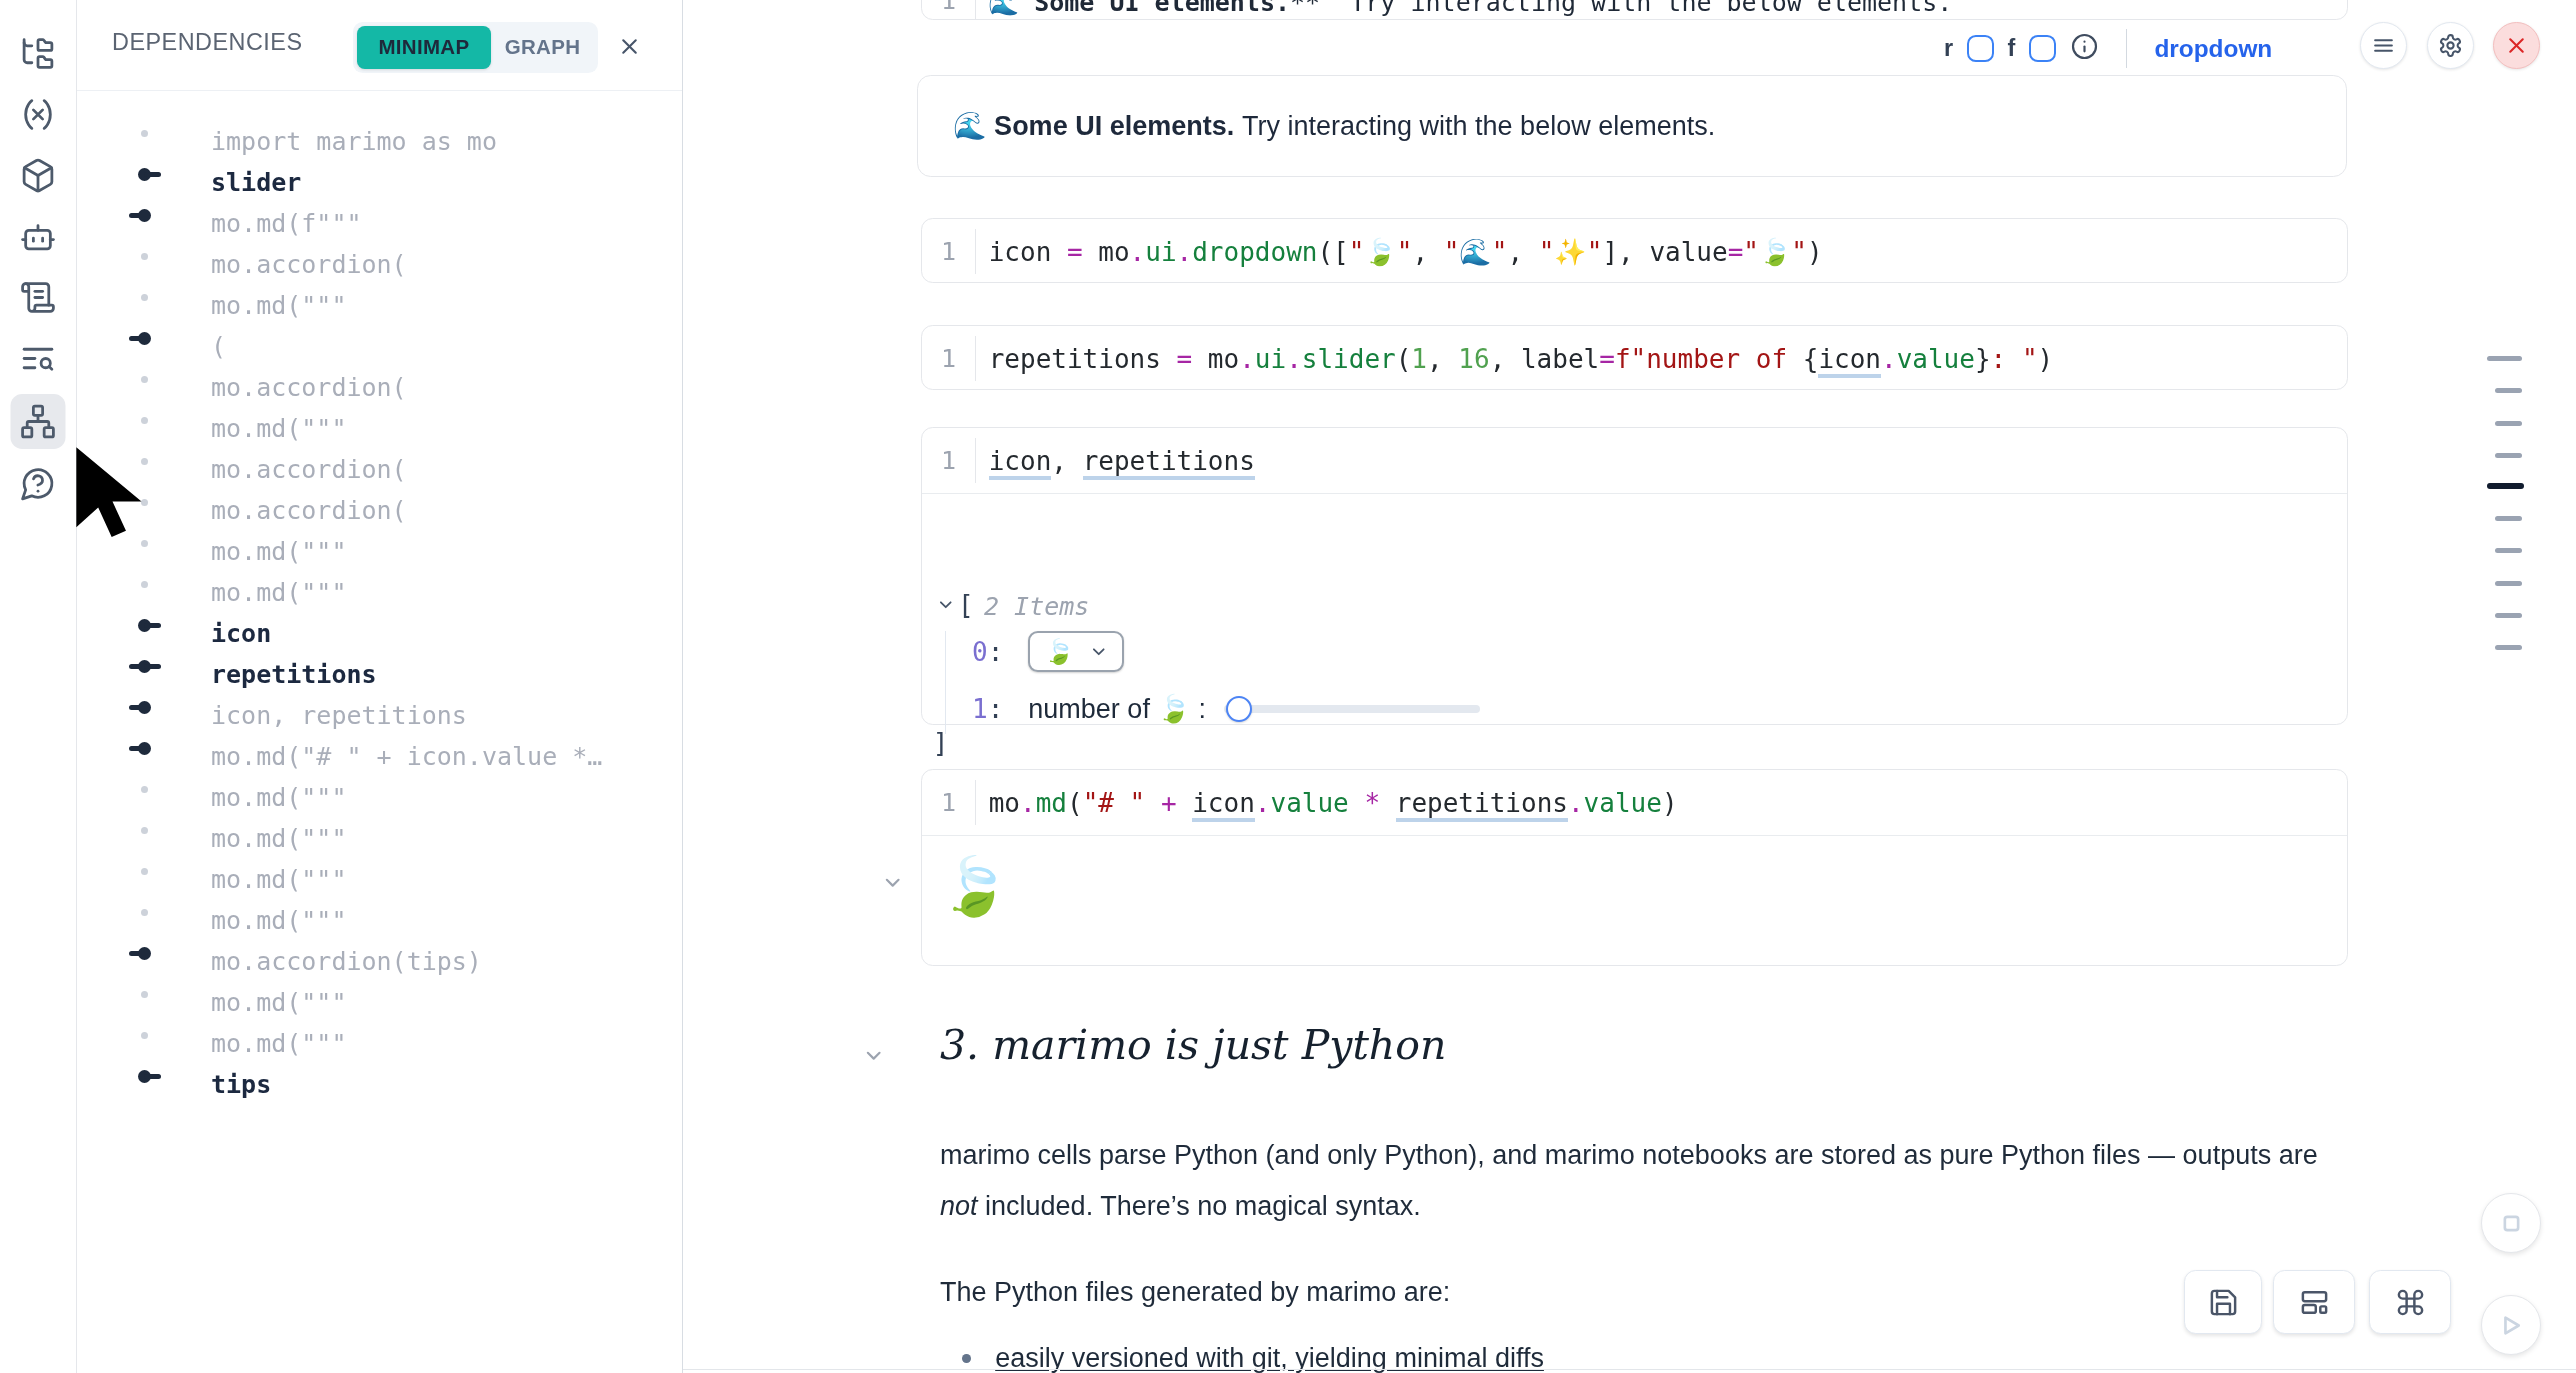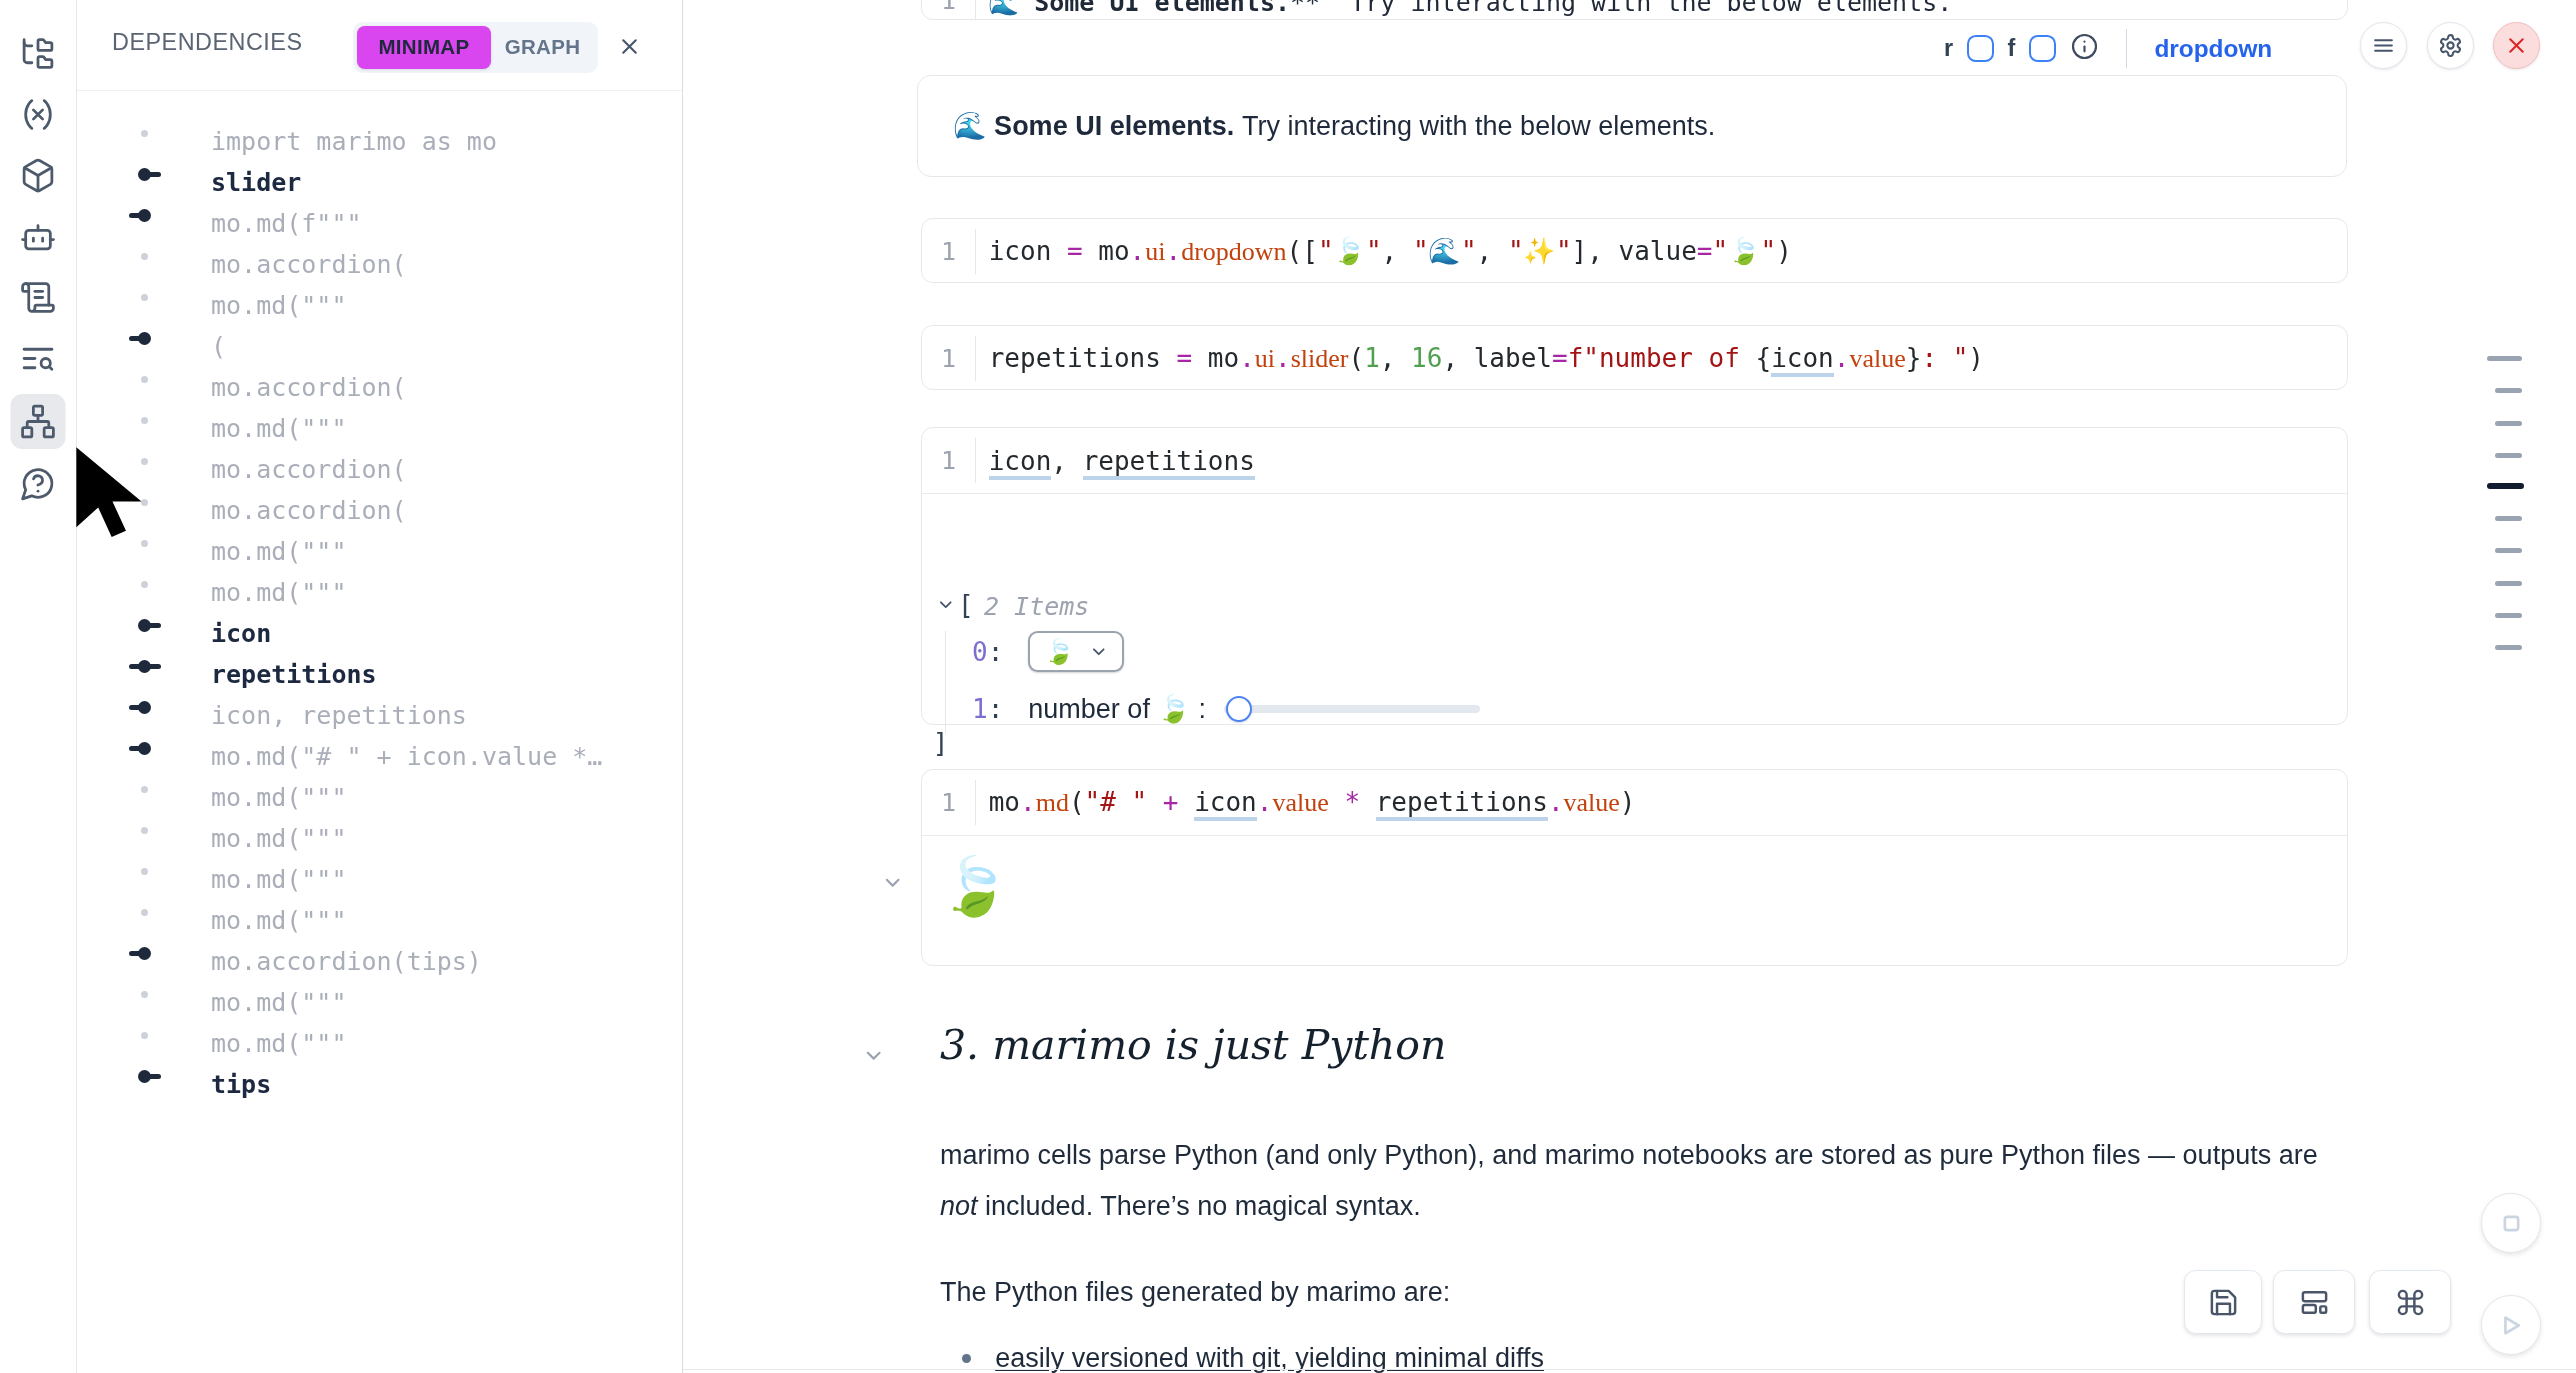--- a/index.html
+++ b/index.html
@@ -22,21 +22,21 @@
   
   .panel { position:absolute; left:77px; top:0; width:606px; height:100%; background:#fff;
            border-right:1px solid #d8dde3; z-index:20; }
   .panel-header { position:absolute; left:0; top:0; width:100%; height:91px; border-bottom:1px solid #edf0f4; }
   .panel-title { position:absolute; left:35px; top:29px; font-size:23.4px; font-weight:normal;
                  letter-spacing:0.5px; color:#5b6472; }
   .seg { position:absolute; left:276px; top:21.5px; width:245px; height:51px; background:#f1f5f9;
          border-radius:9.8px; display:flex; align-items:center; padding:3.9px; }
   .seg-chip { height:43px; border-radius:7.8px; display:flex; align-items:center; justify-content:center;
               font-size:20.5px; font-weight:bold; letter-spacing:0.3px; }
-  .seg-chip.on { width:134px; background:#d946ef; color:#1e293b; box-shadow:0 1px 2.9px rgba(0,0,0,.12); }
+  .seg-chip.on { width:134px; background:#14b8a6; color:#1e293b; box-shadow:0 1px 2.9px rgba(0,0,0,.12); }
   .seg-chip.off { flex:1; color:#64748b; }
   .panel-close { position:absolute; left:533px; top:27px; width:39px; height:39px; display:flex;
                  align-items:center; justify-content:center; }
   .panel-close svg { width:25px; height:25px; stroke:#475569; stroke-width:2; fill:none; stroke-linecap:round; }
 
   .mm-list { position:absolute; left:0; top:113px; width:100%; }
   .mm-row { height:41px; display:flex; align-items:center; padding-left:43px; }
   .mk { position:relative; width:49px; height:100%; flex:none; }
   .mk i { position:absolute; background:#1e2a3c; }
   .mk .dot   { left:17.6px; top:50%; margin-top:-6.8px; width:13.7px; height:13.7px; border-radius:50%; }
@@ -54,21 +54,21 @@
   .cellbox { position:absolute; left:238px; width:1427px; background:#fff;
              border:1.5px solid #e5e7eb; border-radius:11.7px; }
   .code-row { display:flex; align-items:center; height:65px; position:relative; }
   .gutter { width:53px; flex:none; text-align:center; font-family:"DejaVu Sans Mono", monospace;
             font-size:25px; color:#9ca3af; }
   .gutter-sep { position:absolute; left:53px; top:9.8px; bottom:9.8px; width:1px; background:#e5e7eb; }
   .codeline { padding-left:13.7px; font-family:"DejaVu Sans Mono", monospace; font-size:26px;
               color:#24292e; white-space:pre; }
   .tok-v { color:#24292e; } .tok-p { color:#24292e; }
   .tok-o { color:#a626a4; }
-  .tok-fn { color:#c2410c;font-family:Liberation Serif, serif; }
+  .tok-fn { color:#15803d; }
   .tok-n { color:#50a14f; }
   .tok-s { color:#a31515; }
   .u { border-bottom:4.9px solid #bdd3ea; }
   .cell-divider { height:1px; background:#e9ecef; }
 
   
   .editor-cut { top:-60px; height:80px; overflow:hidden; }
   .cut-num { position:absolute; left:0; bottom:3.9px; width:53px; text-align:center;
              font-family:"DejaVu Sans Mono", monospace; font-size:25px; color:#9ca3af; }
   .cut-line { position:absolute; left:66px; bottom:2px; font-family:"DejaVu Sans Mono", monospace;

